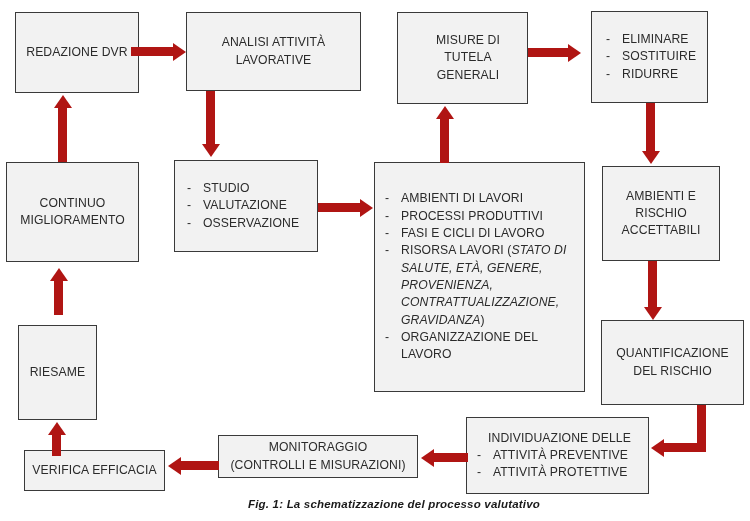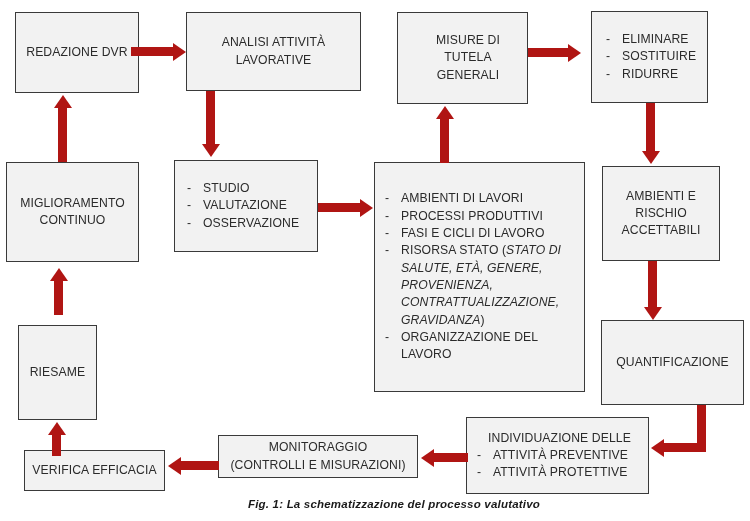--- a/index.html
+++ b/index.html
@@ -138,22 +138,22 @@
       </div>
       <div class="row">
         <span class="bullet">-</span>
         <span class="row-text">RIDURRE</span>
       </div>
     </div>
   </div>
 
   <div class="node center-text" style="left:6px; top:162px; width:133px; height:100px;">
     <div class="lines">
+      <div>CONTINUO</div>
       <div>MIGLIORAMENTO</div>
-      <div>CONTINUO</div>
     </div>
   </div>
 
   <div class="node list-node" style="left:174px; top:160px; width:144px; height:92px; padding-left:6px;">
     <div class="lines">
       <div class="row">
         <span class="bullet">-</span>
         <span class="row-text">STUDIO</span>
       </div>
       <div class="row">
@@ -176,40 +176,41 @@
       <div class="row">
         <span class="bullet">-</span>
         <span class="row-text">PROCESSI PRODUTTIVI</span>
       </div>
       <div class="row">
         <span class="bullet">-</span>
         <span class="row-text">FASI E CICLI DI LAVORO</span>
       </div>
       <div class="row">
         <span class="bullet">-</span>
-        <span class="row-text"><span>RISORSA STATO (</span><span class="ital">STATO DI SALUTE, ETÀ, GENERE, PROVENIENZA, CONTRATTUALIZZAZIONE, GRAVIDANZA</span><span>)</span></span>
+        <span class="row-text"><span>RISORSA LAVORI (</span><span class="ital">STATO DI SALUTE, ETÀ, GENERE, PROVENIENZA, CONTRATTUALIZZAZIONE, GRAVIDANZA</span><span>)</span></span>
       </div>
       <div class="row">
         <span class="bullet">-</span>
         <span class="row-text">ORGANIZZAZIONE DEL LAVORO</span>
       </div>
     </div>
   </div>
 
   <div class="node center-text" style="left:602px; top:166px; width:118px; height:95px;">
     <div class="lines">
       <div>AMBIENTI E</div>
       <div>RISCHIO</div>
       <div>ACCETTABILI</div>
     </div>
   </div>
 
   <div class="node center-text" style="left:601px; top:320px; width:143px; height:85px;">
     <div class="lines">
       <div>QUANTIFICAZIONE</div>
+      <div>DEL RISCHIO</div>
     </div>
   </div>
 
   <div class="node list-node" style="left:466px; top:417px; width:183px; height:77px; padding-left:4px;align-items:flex-end;">
     <div class="lines">
       <div style="text-align:center;">INDIVIDUAZIONE DELLE</div>
       <div class="row">
         <span class="bullet">-</span>
         <span class="row-text">ATTIVITÀ PREVENTIVE</span>
       </div>

